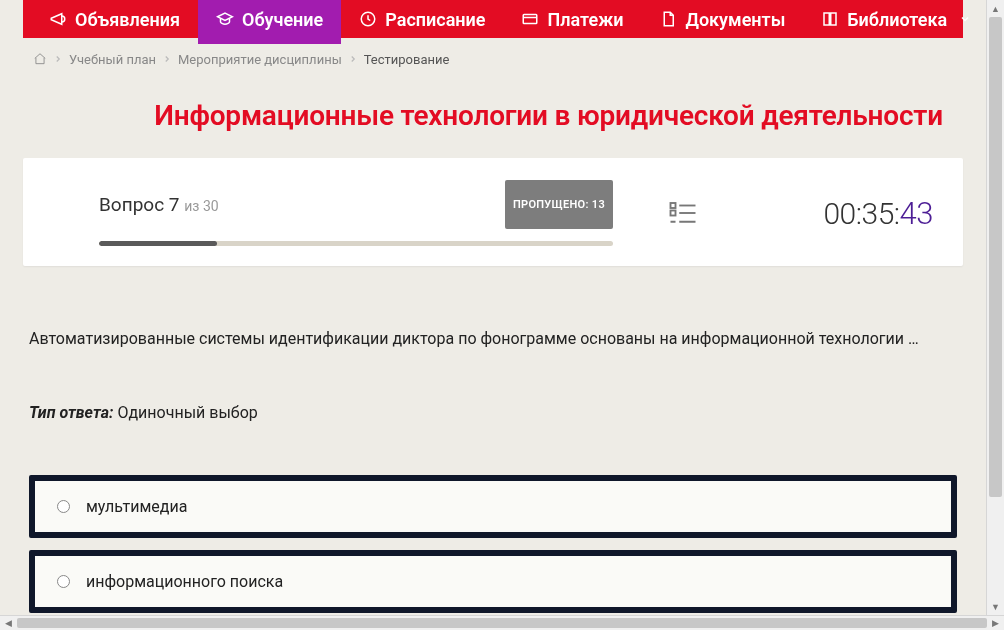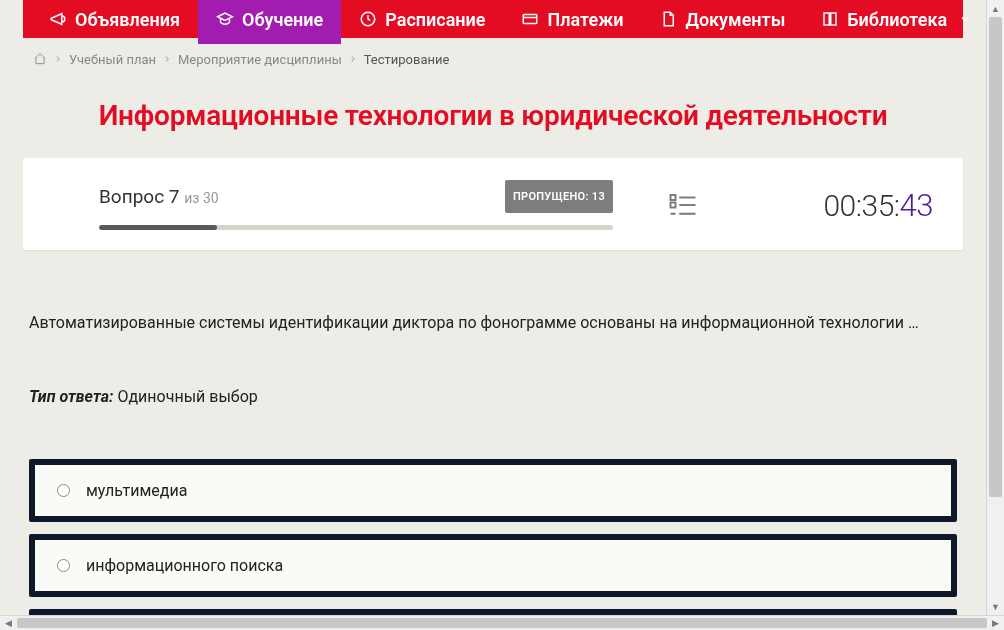--- a/index.html
+++ b/index.html
@@ -60,21 +60,21 @@
   .breadcrumb a { color: #888; text-decoration: none; cursor: pointer; }
   .breadcrumb .current { color: #555; }
   .breadcrumb svg { width: 14px; height: 14px; }
   .bc-sep { color: #bbb; }
   .bc-sep svg { width: 10px; height: 10px; stroke: #bbb; }
   
   .page-title {
     color: #e30c23;
     font-size: 28px;
     font-weight: 600;
-    text-align: center;
+    text-align: right;
     padding: 22px 20px 26px 20px;
     letter-spacing: -0.2px;
   }
   
   .status-card {
     background: #fff;
     border-radius: 2px;
     box-shadow: 0 1px 2px rgba(0,0,0,0.06);
     padding: 22px 30px 20px 36px;
     display: grid;
@@ -90,21 +90,21 @@
     gap: 12px;
     margin-bottom: 12px;
   }
   .q-num { font-size: 19px; color: #333; font-weight: 400; }
   .q-num .of { color: #999; font-size: 14px; font-weight: 400; }
   .skipped-badge {
     background: #7d7d7d;
     color: #fff;
     font-size: 11px;
     font-weight: 600;
-    padding: 10px 8px;
+    padding: 18px 8px;
     border-radius: 2px;
     letter-spacing: 0.3px;
   }
   .progress-bar {
     height: 5px;
     background: #d9d4c8;
     border-radius: 3px;
     overflow: hidden;
     position: relative;
   }

